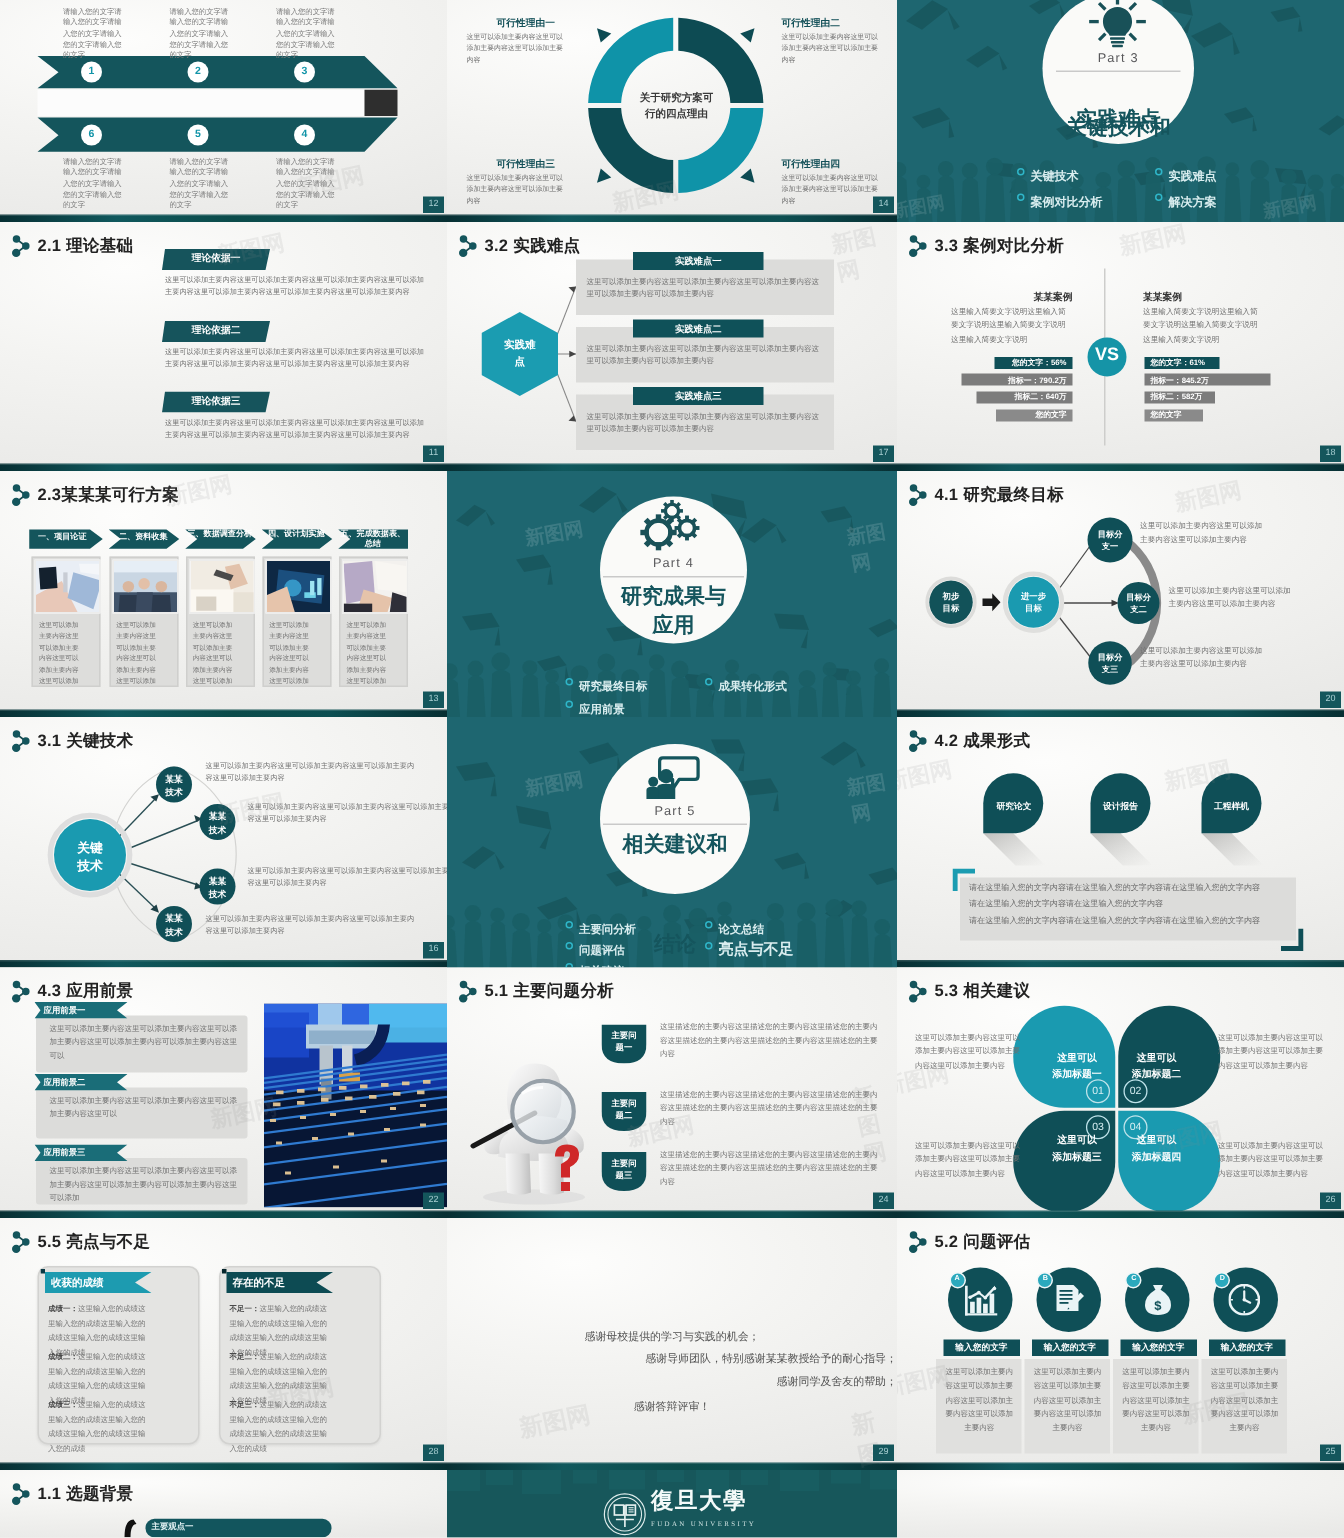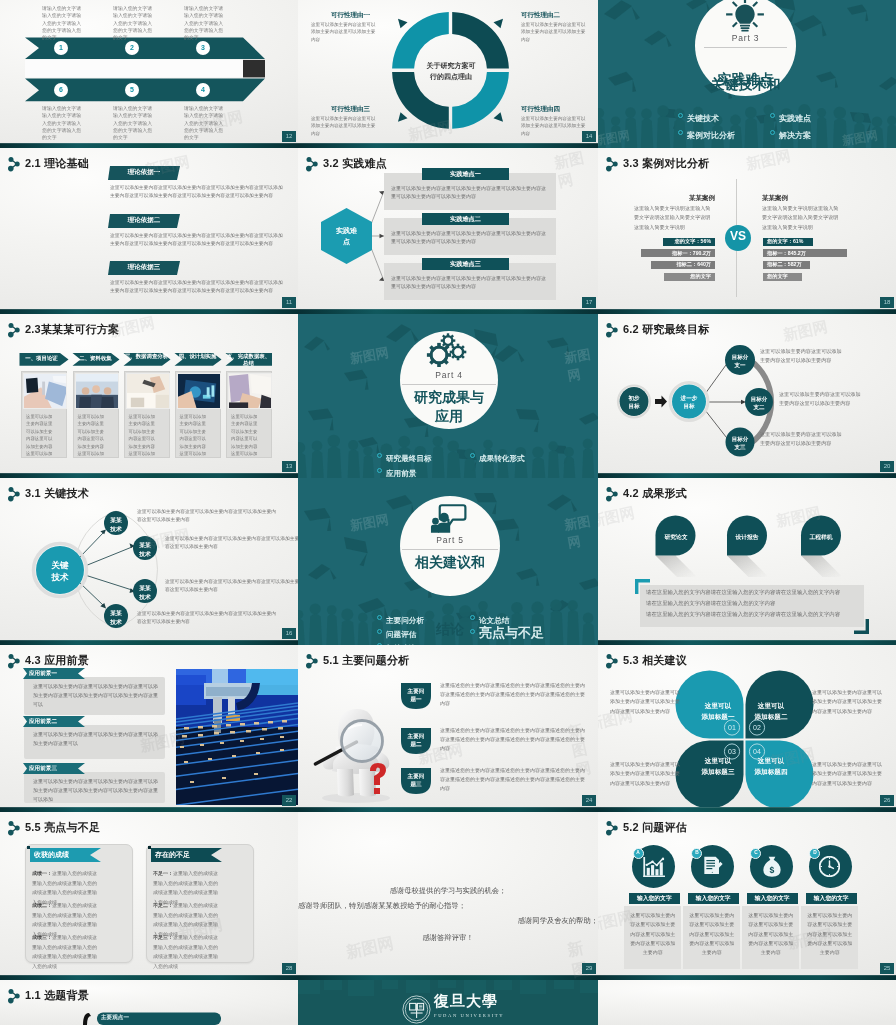--- a/index.html
+++ b/index.html
@@ -629,21 +629,21 @@
 <div class="slide light" style="left:598px;top:314px;width:298px;height:164px;">
   <svg class="hdricon" viewBox="0 0 16 16">
     <g stroke="#1b4c52" stroke-width="1.2" fill="#14555c">
       <line x1="5" y1="3.4" x2="11" y2="8" stroke-linecap="round"></line>
       <line x1="11" y1="8" x2="5" y2="12.6" stroke-linecap="round"></line>
       <circle cx="5" cy="3.4" r="2.5" stroke="none"></circle>
       <circle cx="11.2" cy="8" r="2.5" stroke="none"></circle>
       <circle cx="4.8" cy="12.6" r="2.8" stroke="none"></circle>
     </g>
   </svg>
-  <div class="hdr">6.2 研究最终目标</div>
+  <div class="hdr">4.1 研究最终目标</div>
   <svg style="position:absolute;left:0;top:0;width:298px;height:164px;" viewBox="0 0 298 164">
 
     <path d="M152 46 A 52 52 0 0 1 152 130" fill="none" stroke="#8a8a8a" stroke-width="5.5"></path>
 
     <g stroke="#4a4a4a" stroke-width=".85" fill="none">
       <line x1="107" y1="80" x2="133" y2="44"></line>
       <line x1="111" y1="88" x2="144" y2="88"></line>
       <line x1="107" y1="96" x2="132" y2="128"></line>
     </g>
     <g fill="#3a3a3a">
@@ -843,21 +843,21 @@
     </g>
   </svg>
   <div class="cover-part" style="left:102px;top:57px;width:100px;">Part 5</div>
   <div class="cover-rule" style="left:104px;top:71px;width:96px;"></div>
   <div class="cover-title" style="left:102px;top:75px;width:100px;">相关建议和</div>
   <div class="cover-title" style="left:102px;top:94px;width:100px;margin-top:48px;">结论</div>
   <div class="cb" style="left:79px;top:131px;"><i class="cbdot"></i><span style="color:#d9edef;font-size:7.6px;font-weight:bold;">主要问分析</span></div>
   <div class="cb" style="left:79px;top:145px;"><i class="cbdot"></i><span style="color:#d9edef;font-size:7.6px;font-weight:bold;">问题评估</span></div>
   <div class="cb" style="left:79px;top:159px;"><i class="cbdot"></i><span style="color:#d9edef;font-size:7.6px;font-weight:bold;">相关建议</span></div>
   <div class="cb" style="left:172px;top:131px;"><i class="cbdot"></i><span style="color:#d9edef;font-size:7.6px;font-weight:bold;">论文总结</span></div>
-  <div class="cb" style="left:172px;top:145px;"><i class="cbdot"></i><span style="color:#d9edef;font-size:13px;font-weight:bold;">亮点与不足</span></div>
+  <div class="cb" style="left:172px;top:145px;"><i class="cbdot"></i><span style="color:#d9edef;font-size:10px;font-weight:bold;">亮点与不足</span></div>
   <div class="wm" style="left:52px;top:36px;color:rgba(255,255,255,.14);font-size:13px;transform:rotate(-10deg);">新图网</div>
   <div class="wm" style="left:268px;top:36px;color:rgba(255,255,255,.14);font-size:13px;transform:rotate(-10deg);">新图网</div>
 </div>
 
 <div class="slide light" style="left:598px;top:478px;width:350px;height:167px;">
   <svg class="hdricon" viewBox="0 0 16 16">
     <g stroke="#1b4c52" stroke-width="1.2" fill="#14555c">
       <line x1="5" y1="3.4" x2="11" y2="8" stroke-linecap="round"></line>
       <line x1="11" y1="8" x2="5" y2="12.6" stroke-linecap="round"></line>
       <circle cx="5" cy="3.4" r="2.5" stroke="none"></circle>
@@ -1153,21 +1153,21 @@
   <div class="pcitem" style="left:153px;top:57px;"><b>不足一：</b><span>这里输入您的成绩这里输入您的成绩这里输入您的成绩这里输入您的成绩这里输入您的成绩</span></div>
   <div class="pcitem" style="left:153px;top:89px;"><b>不足二：</b><span>这里输入您的成绩这里输入您的成绩这里输入您的成绩这里输入您的成绩这里输入您的成绩</span></div>
   <div class="pcitem" style="left:153px;top:121px;"><b>不足三：</b><span>这里输入您的成绩这里输入您的成绩这里输入您的成绩这里输入您的成绩这里输入您的成绩</span></div>
   <div class="wm" style="left:178px;top:108px;transform:rotate(-12deg);">新图网</div>
   <div class="botbar"></div>
   <div class="pagenum">28</div>
 </div>
 
 <div class="slide light" style="left:298px;top:812px;width:300px;height:168px;">
   <div style="position:absolute;left:0;top:74px;width:300px;text-align:center;font-size:7.3px;color:#505050;">感谢母校提供的学习与实践的机会；</div>
-  <div style="position:absolute;left:0;top:89px;width:300px;text-align:left;font-size:7.3px;color:#505050;">感谢导师团队，特别感谢某某教授给予的耐心指导；</div>
+  <div style="position:absolute;left:0;top:89px;width:300px;text-align:right;font-size:7.3px;color:#505050;">感谢导师团队，特别感谢某某教授给予的耐心指导；</div>
   <div style="position:absolute;left:0;top:104px;width:300px;text-align:right;font-size:7.3px;color:#505050;">感谢同学及舍友的帮助；</div>
   <div style="position:absolute;left:0;top:121px;width:300px;text-align:center;font-size:7.3px;color:#505050;">感谢答辩评审！</div>
   <div class="wm" style="left:48px;top:126px;font-size:16px;transform:rotate(-12deg);">新图网</div>
   <div class="wm" style="left:274px;top:126px;font-size:16px;transform:rotate(-12deg);">新图网</div>
   <div class="botbar"></div>
   <div class="pagenum">29</div>
 </div>
 
 <div class="slide light" style="left:598px;top:812px;width:298px;height:168px;">
   <svg class="hdricon" viewBox="0 0 16 16">

